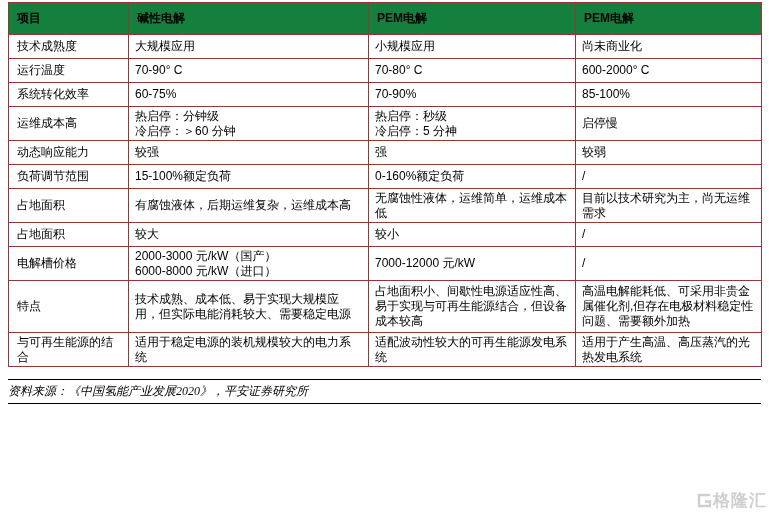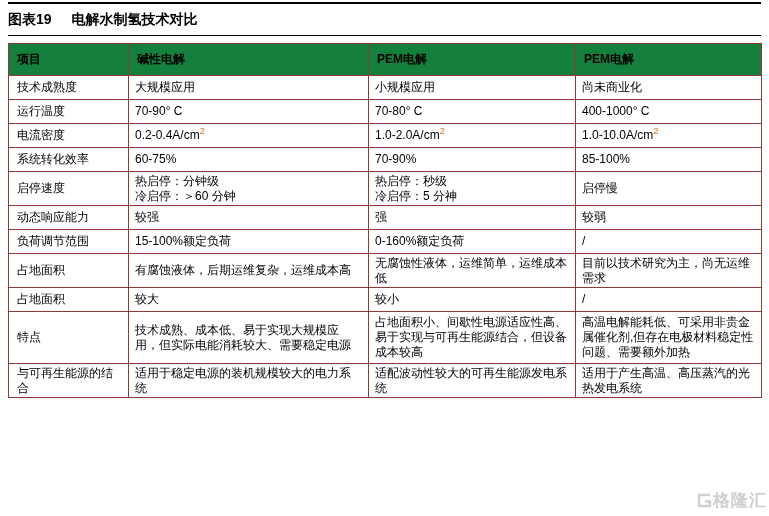--- a/index.html
+++ b/index.html
@@ -80,23 +80,20 @@
     background: #fff;
     padding-left: 4px;
   }
   .watermark svg { display: block; }
 </style>
 </head>
 <body>
 
 <div class="page">
 
-  <div class="titlebar">
-    <span class="fig-tag">图表19</span><span class="fig-title">电解水制氢技术对比</span>
-  </div>
 
   <table class="cmp">
     <colgroup>
       <col style="width:120px">
         <col style="width:240px">
         <col style="width:207px">
         <col style="width:186px">
     </colgroup>
     <thead>
       <tr>
@@ -110,36 +107,30 @@
       <tr class="h1">
         <td class="c-item">技术成熟度</td>
         <td>大规模应用</td>
         <td>小规模应用</td>
         <td>尚未商业化</td>
       </tr>
       <tr class="h1">
         <td class="c-item">运行温度</td>
         <td>70-90° C</td>
         <td>70-80° C</td>
-        <td>400-1000° C</td>
-      </tr>
-      <tr class="h1">
-        <td class="c-item">电流密度</td>
-        <td>0.2-0.4A/cm<sup>2</sup></td>
-        <td>1.0-2.0A/cm<sup>2</sup></td>
-        <td>1.0-10.0A/cm<sup>2</sup></td>
+        <td>600-2000° C</td>
       </tr>
       <tr class="h1">
         <td class="c-item">系统转化效率</td>
         <td>60-75%</td>
         <td>70-90%</td>
         <td>85-100%</td>
       </tr>
       <tr class="h2">
-        <td class="c-item">启停速度</td>
+        <td class="c-item">运维成本高</td>
         <td>热启停：分钟级<br>冷启停：＞60 分钟</td>
         <td>热启停：秒级<br>冷启停：5 分神</td>
         <td>启停慢</td>
       </tr>
       <tr class="h1">
         <td class="c-item">动态响应能力</td>
         <td>较强</td>
         <td>强</td>
         <td>较弱</td>
       </tr>
@@ -154,35 +145,42 @@
         <td>有腐蚀液体，后期运维复杂，运维成本高</td>
         <td>无腐蚀性液体，运维简单，运维成本低</td>
         <td>目前以技术研究为主，尚无运维需求</td>
       </tr>
       <tr class="h1">
         <td class="c-item">占地面积</td>
         <td>较大</td>
         <td>较小</td>
         <td>/</td>
       </tr>
+      <tr class="h2">
+        <td class="c-item">电解槽价格</td>
+        <td>2000-3000 元/kW（国产）<br>6000-8000 元/kW（进口）</td>
+        <td>7000-12000 元/kW</td>
+        <td>/</td>
+      </tr>
       <tr class="h3">
         <td class="c-item">特点</td>
         <td>技术成熟、成本低、易于实现大规模应用，但实际电能消耗较大、需要稳定电源</td>
         <td>占地面积小、间歇性电源适应性高、易于实现与可再生能源结合，但设备成本较高</td>
         <td>高温电解能耗低、可采用非贵金属催化剂,但存在电极材料稳定性问题、需要额外加热</td>
       </tr>
       <tr class="h2">
         <td class="c-item">与可再生能源的结合</td>
         <td>适用于稳定电源的装机规模较大的电力系统</td>
         <td>适配波动性较大的可再生能源发电系统</td>
         <td>适用于产生高温、高压蒸汽的光热发电系统</td>
       </tr>
     </tbody>
   </table>
 
+  <div class="sourcebar">资料来源：《中国氢能产业发展2020》，平安证券研究所</div>
 
 </div>
 
 <div class="watermark">
   <span>
     <svg width="17" height="17" viewBox="0 0 17 17">
       <path d="M14 3 H3 V14 H14 V9.5 H9" fill="none" stroke="#CFCFCF" stroke-width="2.4"></path>
     </svg>
   </span>
   <span>格隆汇</span>

